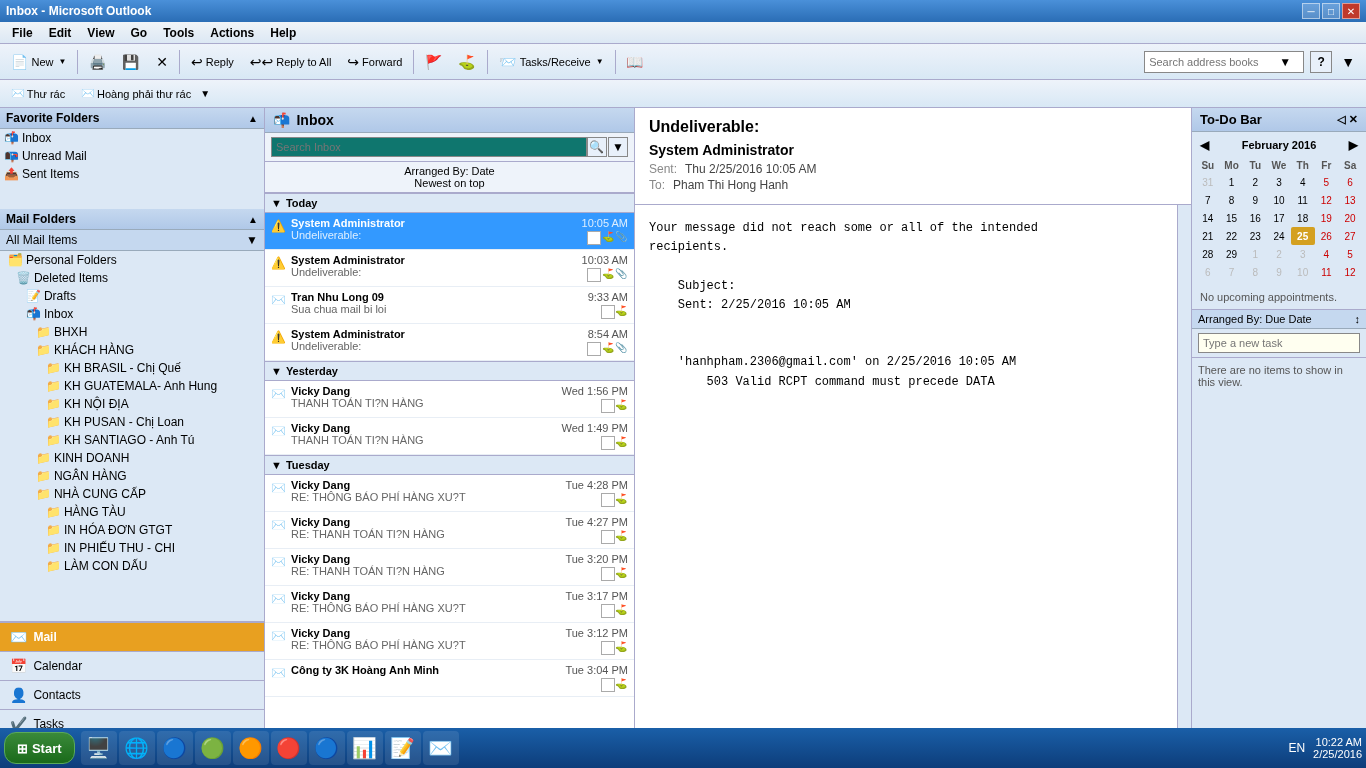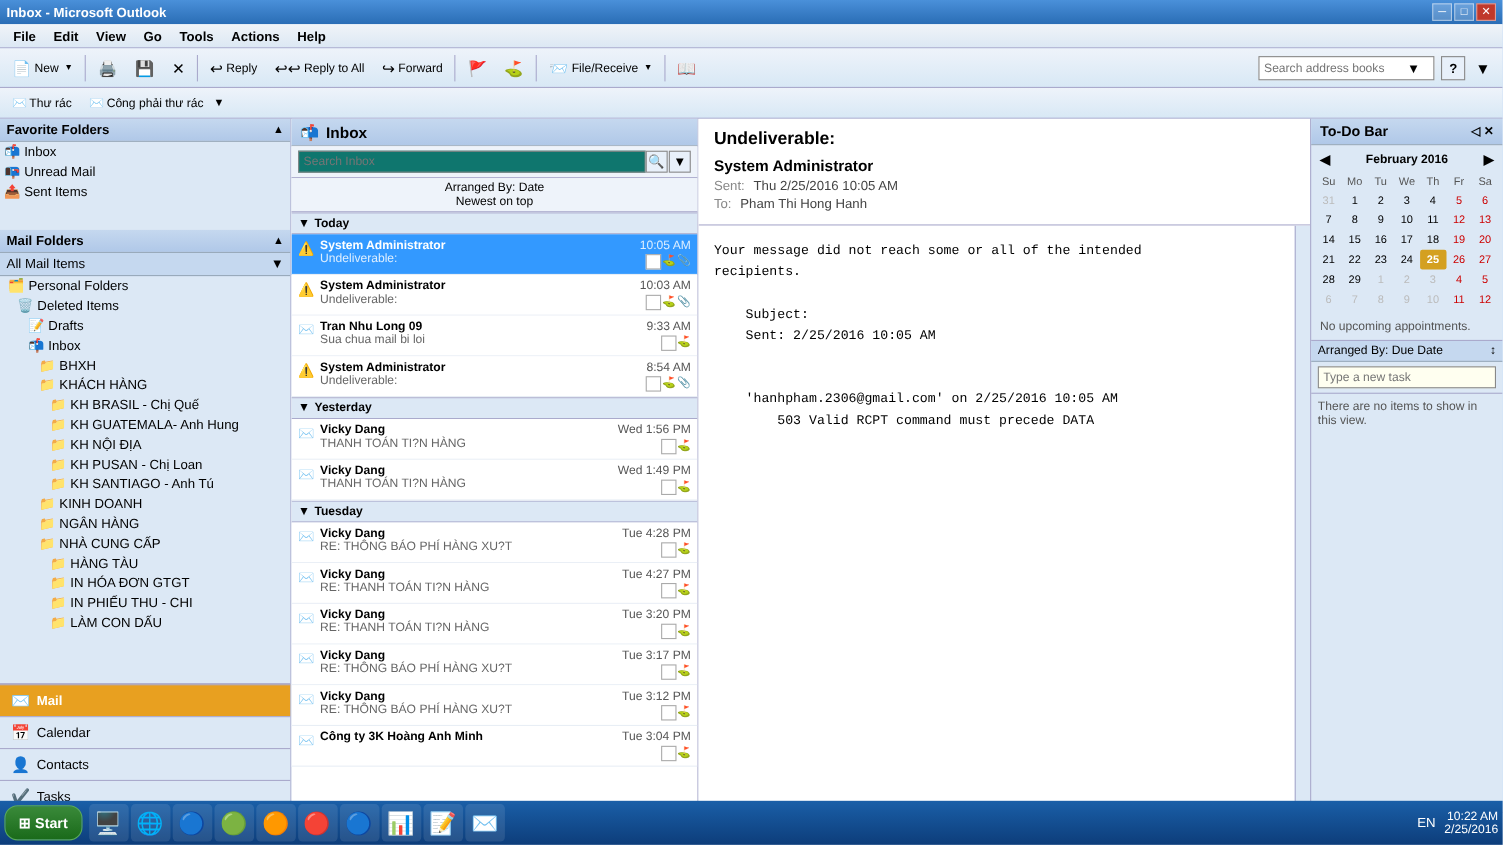--- a/index.html
+++ b/index.html
@@ -240,21 +240,21 @@
       border-bottom: 1px solid #9ab;
     }
     .todo-header-controls { display: flex; gap: 3px; }
     .todo-ctrl { cursor: pointer; font-size: 11px; }
 
     
     .mini-calendar { padding: 4px; }
     .cal-nav { display: flex; justify-content: space-between; align-items: center; margin-bottom: 4px; font-size: 11px; font-weight: bold; }
     .cal-nav-btn { cursor: pointer; padding: 2px 4px; font-size: 12px; }
     .cal-grid { width: 100%; border-collapse: collapse; font-size: 10px; }
-    .cal-grid th { padding: 2px; color: #555; font-weight: normal; }
+    .cal-grid th { padding: 2px; color: #555; font-weight: bold; }
     .cal-grid td { text-align: center; padding: 2px; cursor: pointer; width: 22px; height: 18px; }
     .cal-grid td.today { background: #d4a020; color: white; font-weight: bold; border-radius: 2px; }
     .cal-grid td.other-month { color: #bbb; }
     .cal-grid td.weekend { color: #c00; }
 
     .todo-appointments {
       padding: 6px 8px; font-size: 11px; color: #555; border-bottom: 1px solid #aac;
     }
     .todo-tasks { flex: 1; display: flex; flex-direction: column; }
     .todo-tasks-header {
@@ -381,21 +381,21 @@
   <div class="tb-separator"></div>
   <button class="tb-btn">
     <span class="icon">🚩</span>
   </button>
   <button class="tb-btn">
     <span class="icon">⛳</span>
   </button>
   <div class="tb-separator"></div>
   <button class="tb-btn">
     <span class="icon">📨</span>
-    <span>File/Receive</span>
+    <span>Tasks/Receive</span>
     <span class="tb-dropdown-arrow">▼</span>
   </button>
   <div class="tb-separator"></div>
   <button class="tb-btn">
     <span class="icon">📖</span>
   </button>
   <div class="search-addr">
     <input type="text" placeholder="Search address books" style="">
     <span>▼</span>
   </div>
@@ -405,21 +405,21 @@
   </button>
 </div>
 
 <div class="toolbar2">
   <button class="tb2-btn">
     <span>✉️</span>
     <span>Thư rác</span>
   </button>
   <button class="tb2-btn">
     <span>✉️</span>
-    <span>Công phải thư rác</span>
+    <span>Hoàng phải thư rác</span>
   </button>
   <span style="font-size:10px; cursor:pointer;">▼</span>
 </div>
 
 <div class="main-layout">
 
   <div class="sidebar">
 
     <div class="sidebar-section-header">
       <span>Favorite Folders</span>

